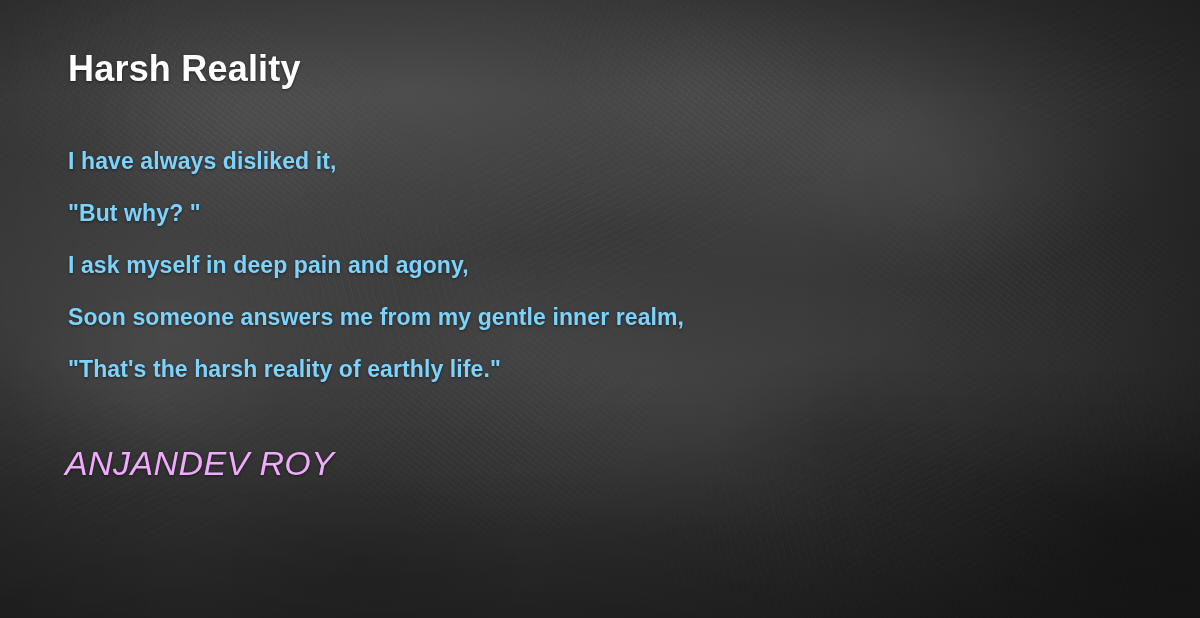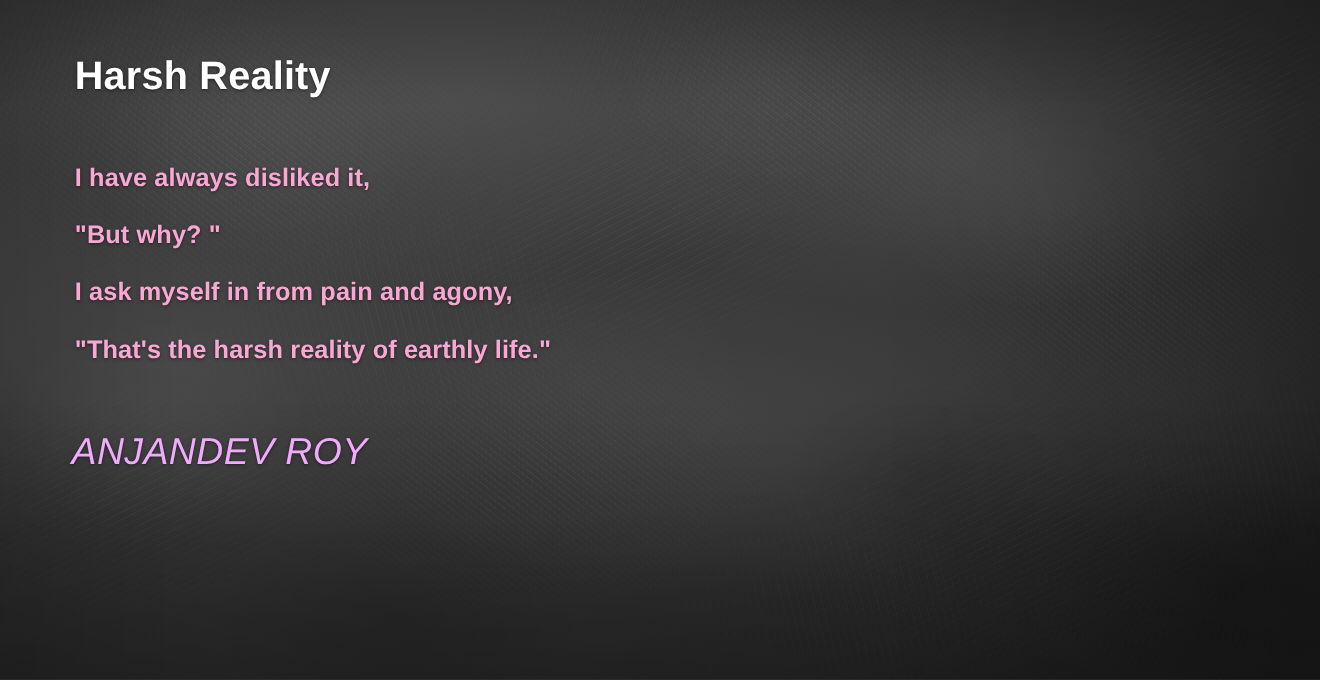--- a/index.html
+++ b/index.html
@@ -169,21 +169,21 @@
   .poem-body {
     margin: 0;
     padding-top: 44px;
     list-style: none;
   }
 
   .poem-line {
     font-size: 23px;
     font-weight: bold;
     line-height: 52px;
-    color: #f9a8d4;
+    color: #7dd3fc;
     letter-spacing: 0.1px;
     white-space: pre;
     text-shadow: 0 1px 3px rgba(0,0,0,0.5);
   }
 
   .poem-author {
     margin: 0;
     padding-top: 48px;
     margin-left: -3px;
     font-size: 34px;
@@ -208,20 +208,21 @@
   <div class="bg-layer bg-blotches"></div>
   <div class="bg-layer bg-vignette"></div>
 
   <div class="content">
 
     <h1 class="poem-title">Harsh Reality</h1>
 
     <div class="poem-body">
       <div class="poem-line">I have always disliked it,</div>
       <div class="poem-line">"But why? "</div>
-      <div class="poem-line">I ask myself in from pain and agony,</div>
+      <div class="poem-line">I ask myself in deep pain and agony,</div>
+      <div class="poem-line">Soon someone answers me from my gentle inner realm,</div>
       <div class="poem-line">"That's the harsh reality of earthly life."</div>
     </div>
 
     <div class="poem-author">ANJANDEV ROY</div>
 
   </div>
 </div>
 
 </body></html>

